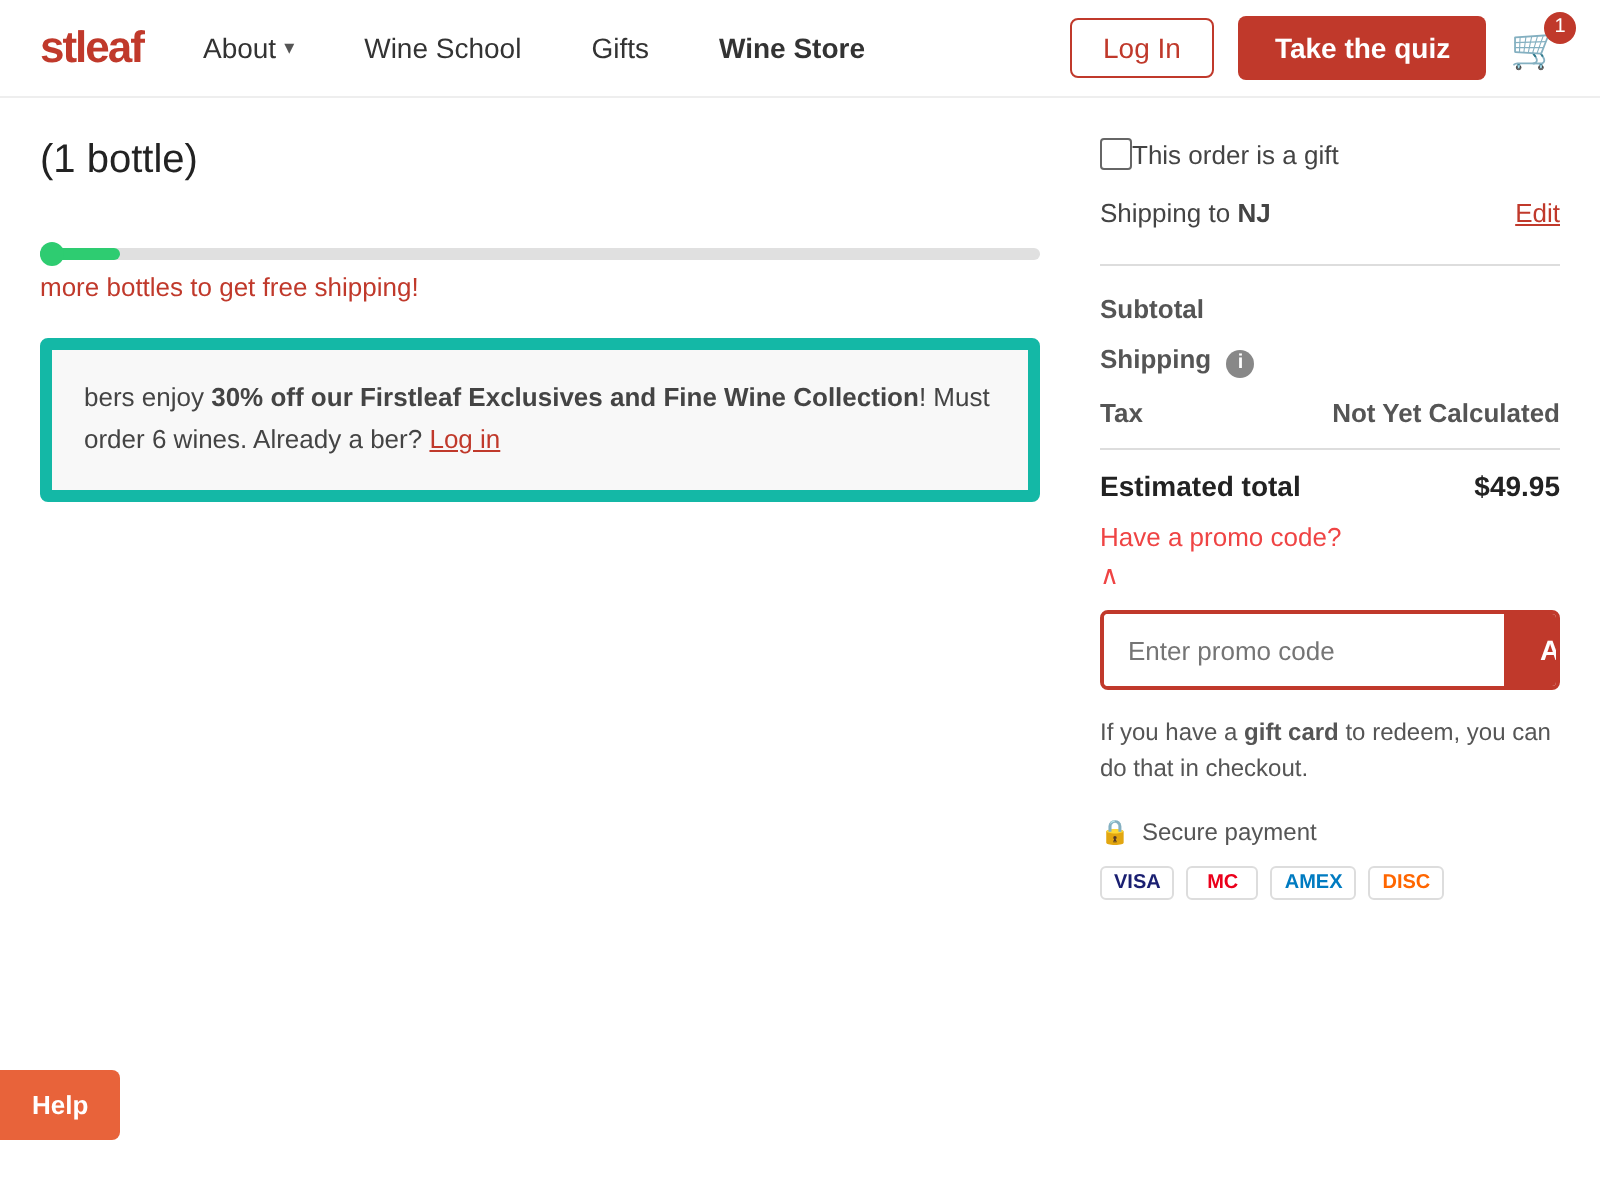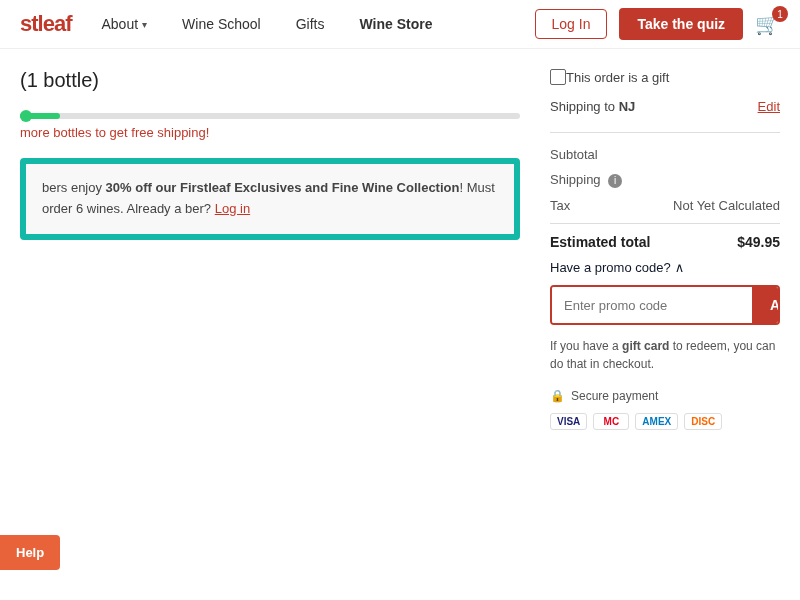--- a/index.html
+++ b/index.html
@@ -98,21 +98,21 @@
     .right-panel {
       width: 230px;
       flex-shrink: 0;
     }
 
     
     .cart-title {
       font-size: 20px;
       font-weight: 400;
       color: #222;
-      margin-bottom: 21px;
+      margin-bottom: 32px;
     }
     .progress-bar-container {
       height: 6px;
       background: #e0e0e0;
       border-radius: 3px;
       margin-bottom: 6px;
       position: relative;
     }
     .progress-bar-fill {
       height: 100%;
@@ -192,20 +192,21 @@
       color: #222;
       margin-bottom: 12px;
     }
     .summary-row {
       display: flex;
       justify-content: space-between;
       font-size: 13px;
       color: #555;
       margin-bottom: 10px;
       align-items: center;
+      font-weight: bold;
     }
     .summary-row.total {
       font-weight: 700;
       color: #222;
       font-size: 14px;
     }
     .info-icon {
       display: inline-block;
       width: 14px;
       height: 14px;
@@ -213,27 +214,28 @@
       background: #888;
       color: #fff;
       font-size: 10px;
       text-align: center;
       line-height: 14px;
       margin-left: 4px;
       cursor: pointer;
     }
     .summary-divider { border: none; border-top: 1px solid #ddd; margin: 10px 0; }
     .promo-toggle {
-      color: #0f172a;
+      color: #ef4444;
       font-size: 13px;
       cursor: pointer;
       display: flex;
       align-items: flex-start;
       gap: 4px;
       margin-bottom: 10px;
+      flex-direction: column;
     }
     .promo-input-row {
       display: flex;
       border: 2px solid #c0392b;
       border-radius: 4px;
       overflow: hidden;
       margin-bottom: 12px;
     }
     .promo-input {
       flex: 1;

